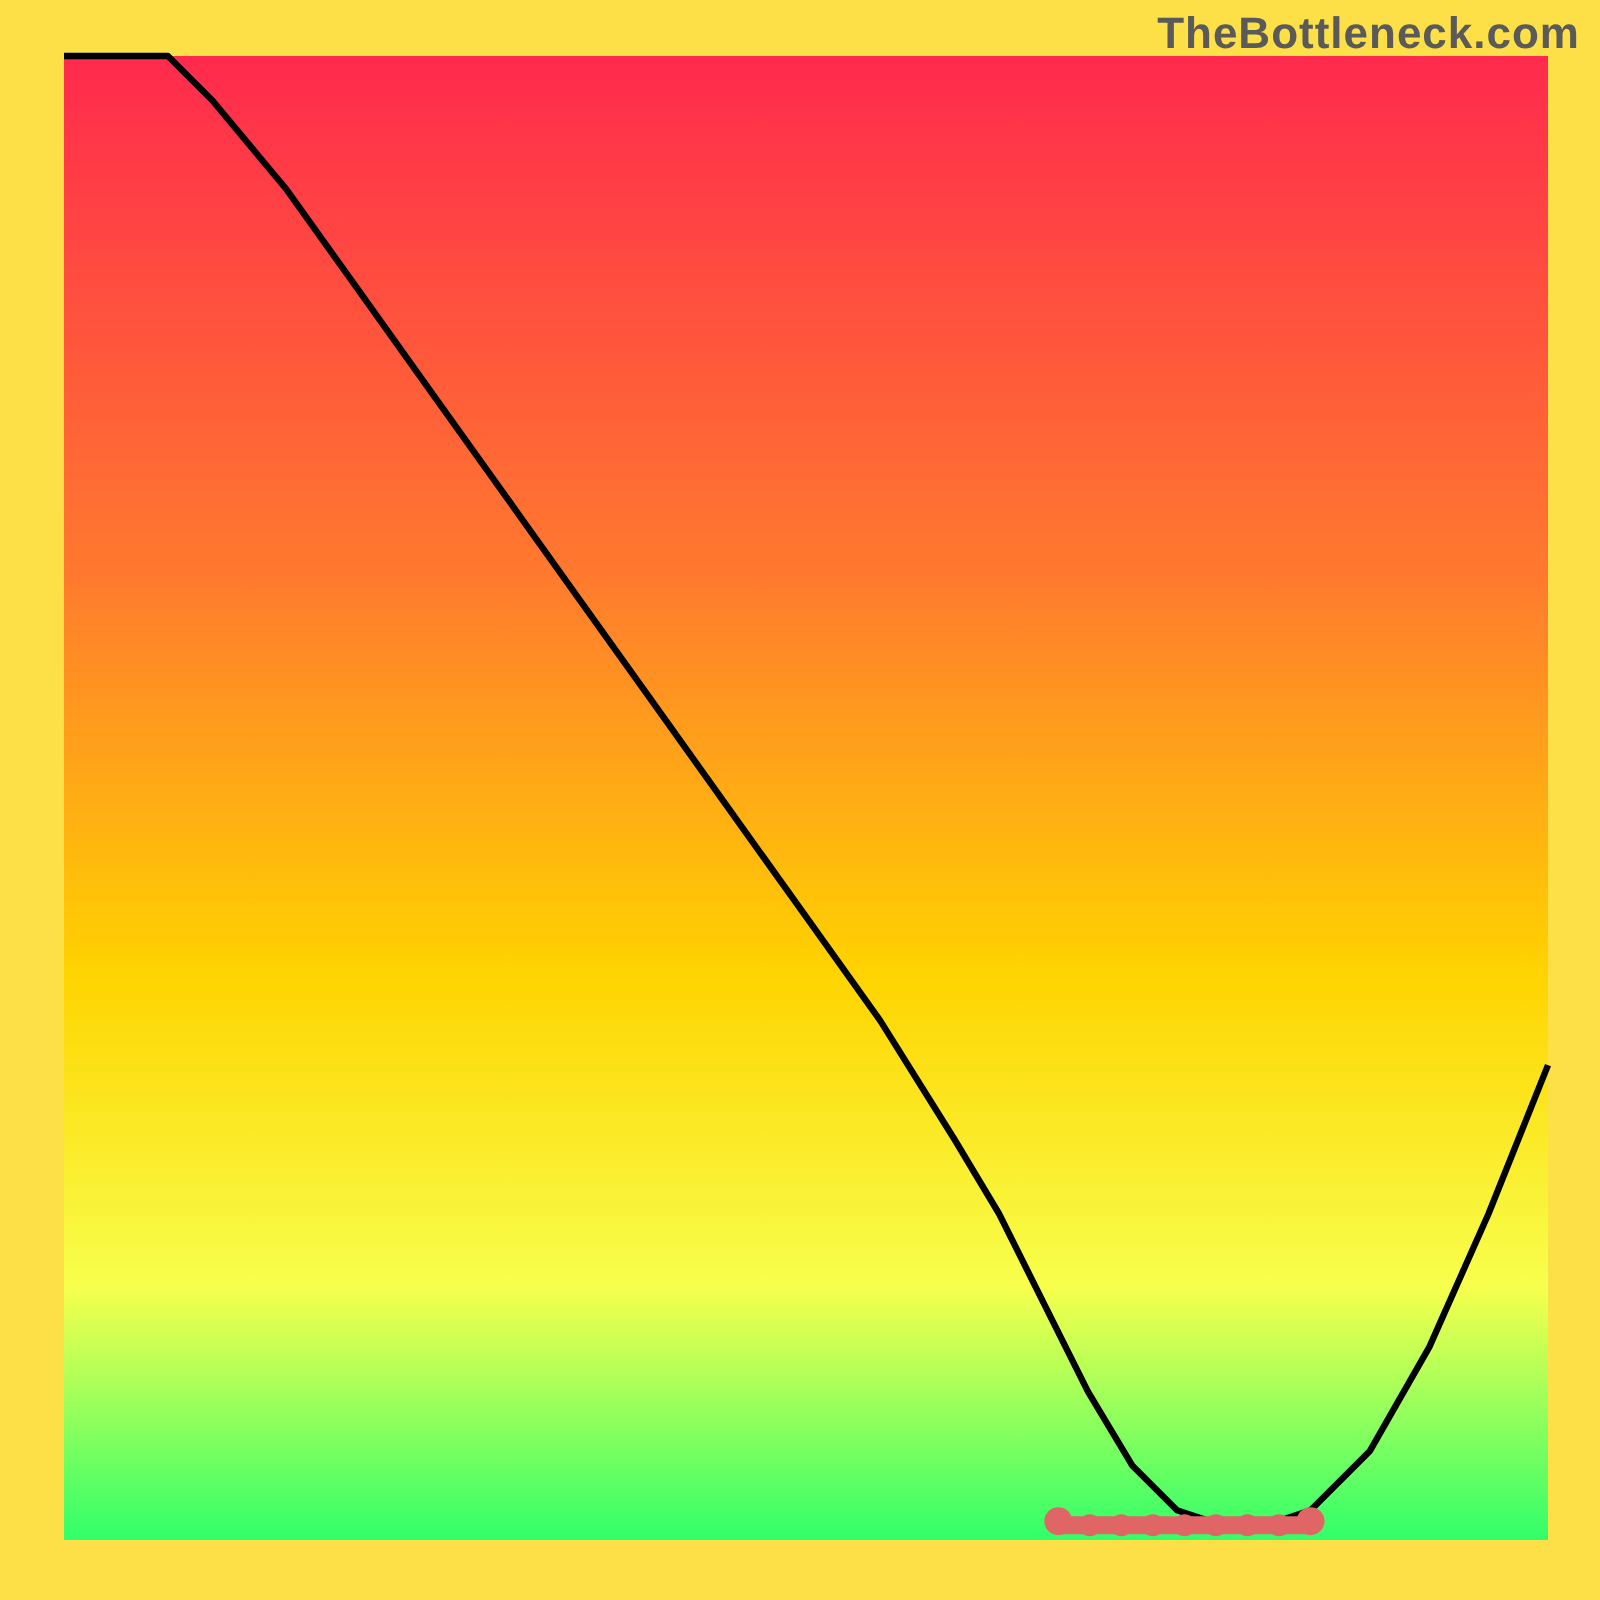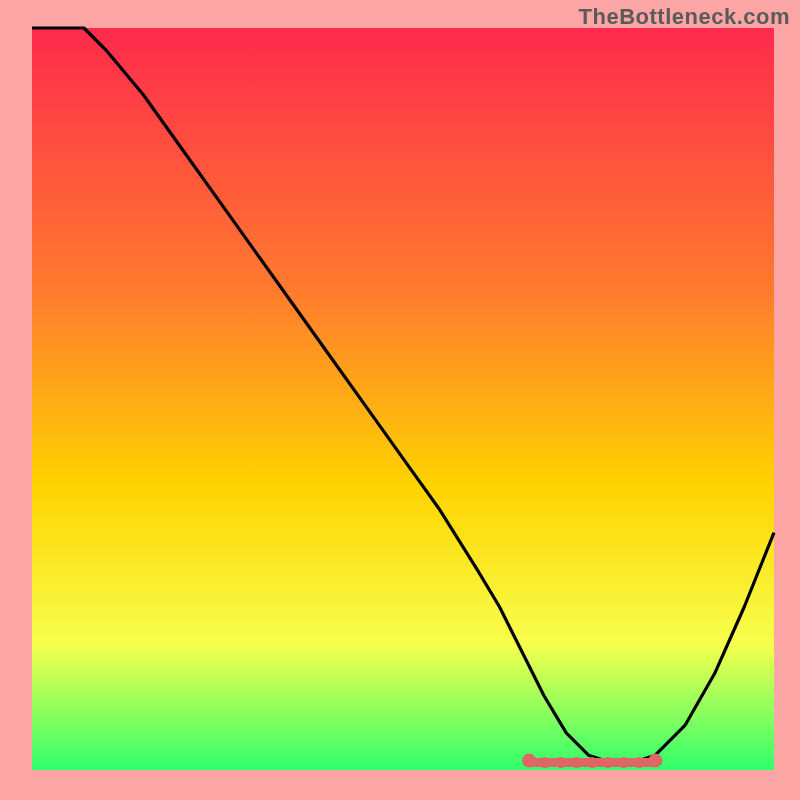--- a/index.html
+++ b/index.html
@@ -8,21 +8,21 @@
     width: 800px;
     height: 800px;
     background: #000;
     overflow: hidden;
     font-family: Arial, Helvetica, sans-serif;
   }
   .frame {
     position: relative;
     width: 800px;
     height: 800px;
-    background: #fca5a5;
+    background: #fde047;
   }
   .watermark {
     position: absolute;
     top: 4px;
     right: 10px;
     font-size: 22px;
     font-weight: 600;
     color: #5a5a5a;
     letter-spacing: 0.5px;
     z-index: 10;

